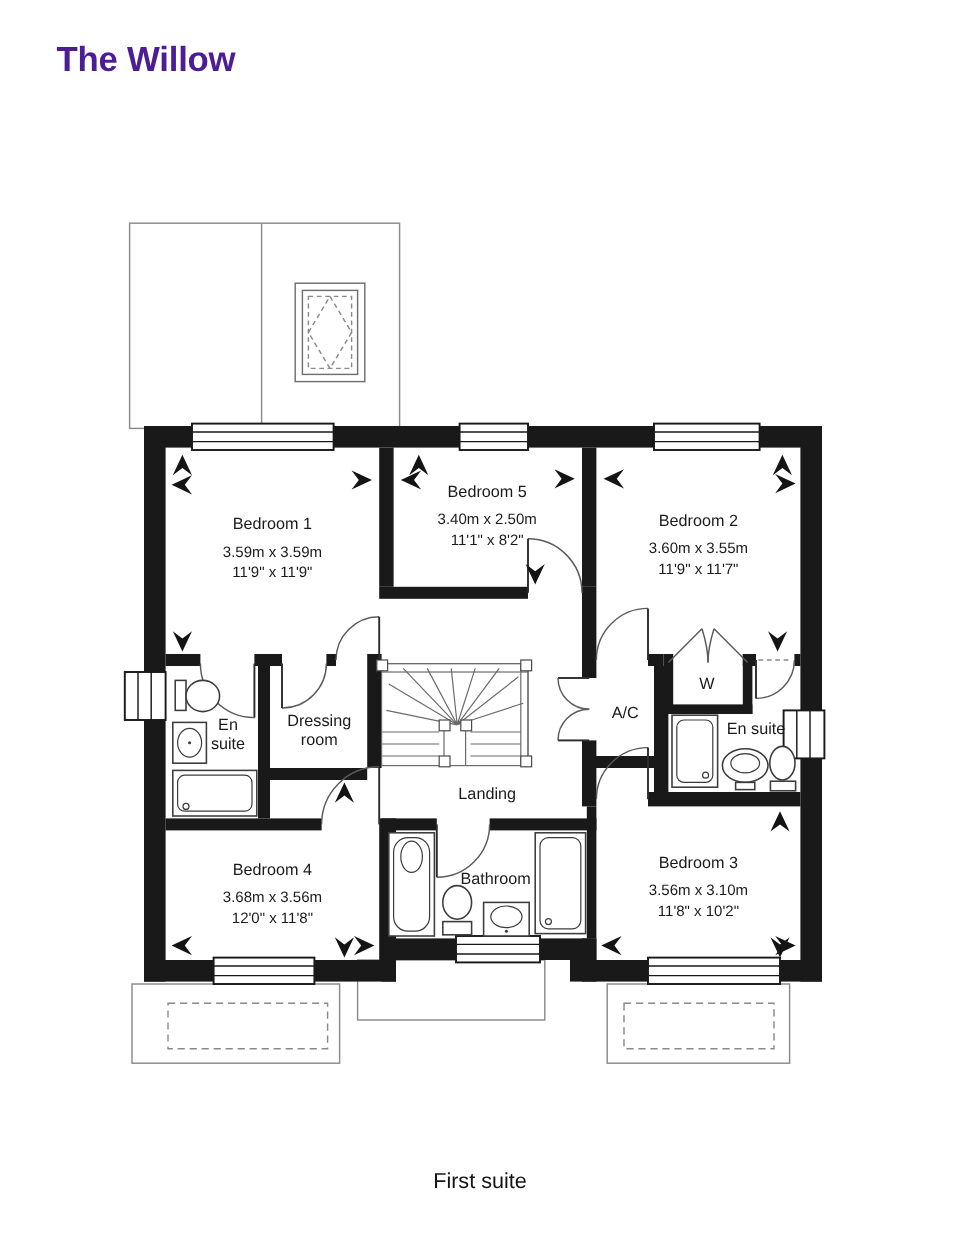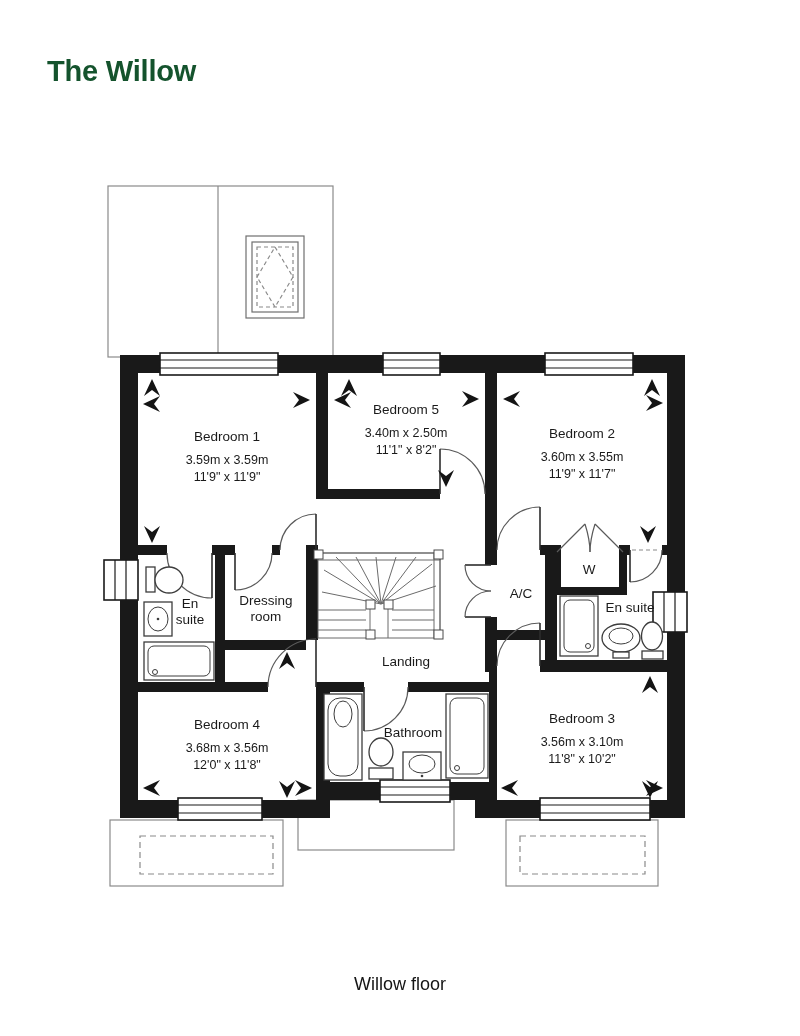--- a/index.html
+++ b/index.html
@@ -1,17 +1,17 @@
 <!DOCTYPE html>
 <html><head>
 <meta charset="utf-8">
 <style>
   html,body{margin:0;padding:0;background:#ffffff;width:800px;height:1036px;overflow:hidden;}
   body{position:relative;font-family:"Liberation Sans", sans-serif;}
-  .page-title{position:absolute;left:47px;top:34px;font-size:29px;font-weight:bold;letter-spacing:-.2px;color:#14532d;margin-top:21px;}
+  .page-title{position:absolute;left:47px;top:34px;font-size:29px;font-weight:bold;letter-spacing:-.2px;color:#4c1d95;}
   .caption{position:absolute;left:0;top:974px;width:100%;text-align:center;font-size:18px;color:#141414;}
   svg{position:absolute;left:0;top:0;}
   .wall{fill:#191919;stroke:none;}
   .thin{stroke:#8a8a8a;stroke-width:1.2;fill:#ffffff;}
   .thin-nf{stroke:#8a8a8a;stroke-width:1.2;fill:none;}
   .dash{stroke:#8a8a8a;stroke-width:1.2;fill:none;stroke-dasharray:6 4;}
   .win{fill:#ffffff;stroke:#191919;stroke-width:1.6;}
   .winline{stroke:#191919;stroke-width:1.2;fill:none;}
   .arc{stroke:#5a5a5a;stroke-width:1.2;fill:none;}
   .leaf{stroke:#2c2c2c;stroke-width:1.6;fill:none;}
@@ -301,13 +301,13 @@
     <text class="room-name" x="266" y="621">room</text>
 
     <text class="room-name" x="589" y="574">W</text>
     <text class="room-name" x="521" y="598">A/C</text>
     <text class="room-name" x="630" y="612">En suite</text>
     <text class="room-name" x="406" y="666">Landing</text>
     <text class="room-name" x="413" y="737">Bathroom</text>
   </g>
 </svg>
 
-<div class="caption">Willow floor</div>
+<div class="caption">First suite</div>
 
 </body></html>

